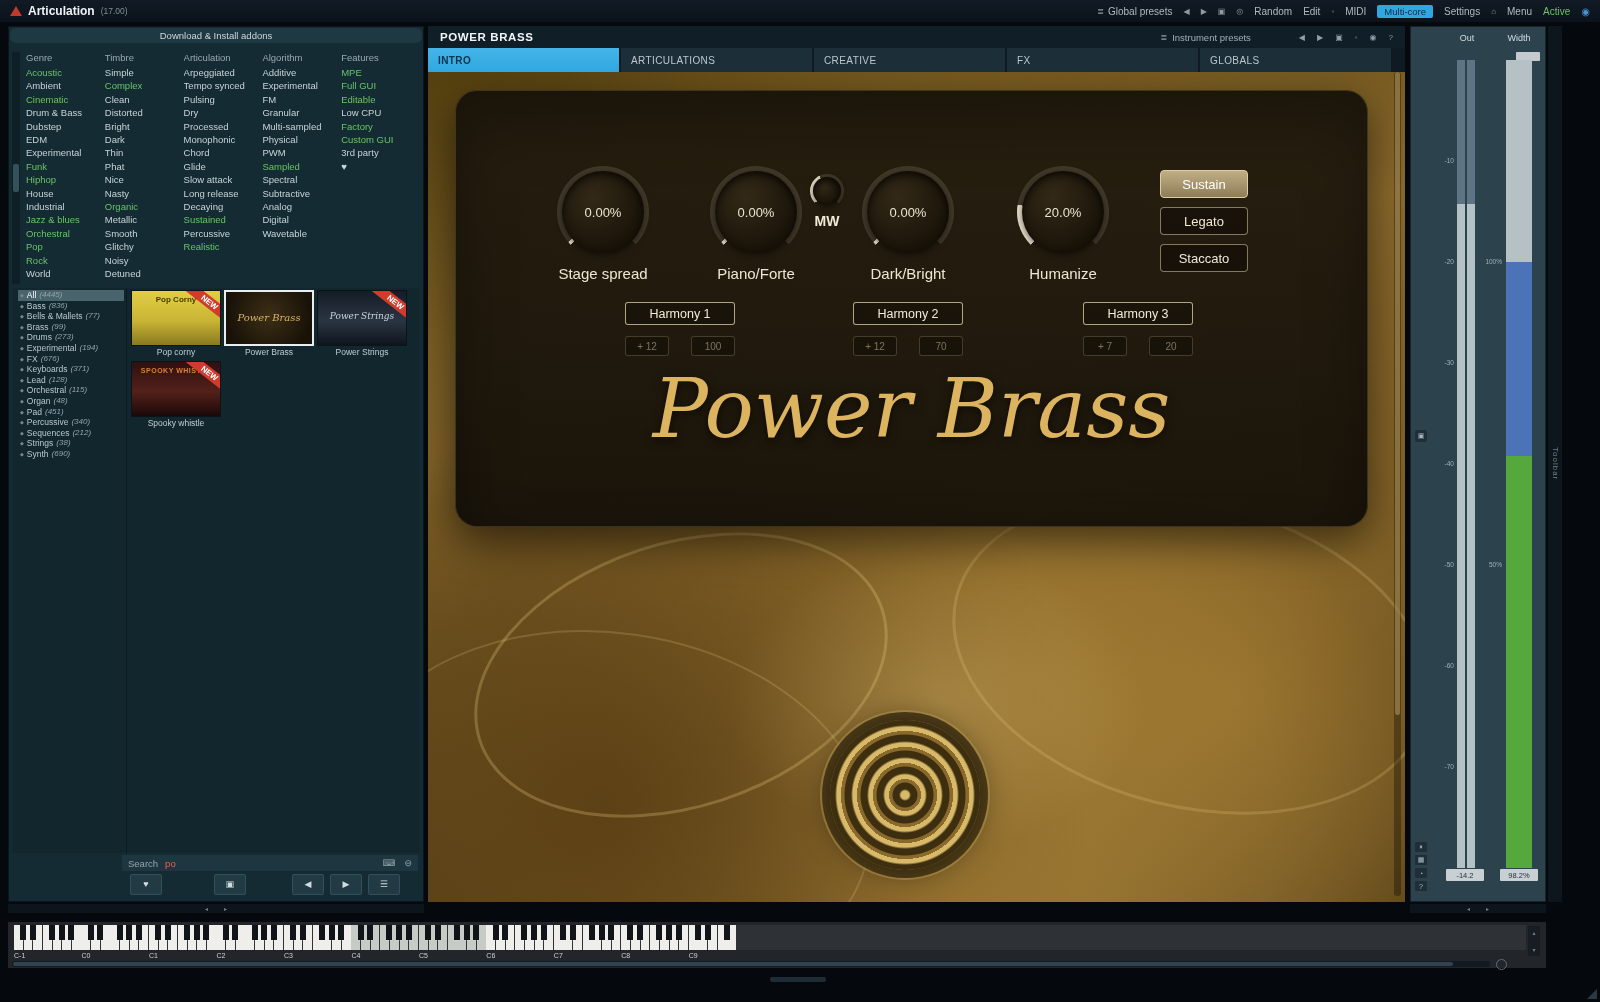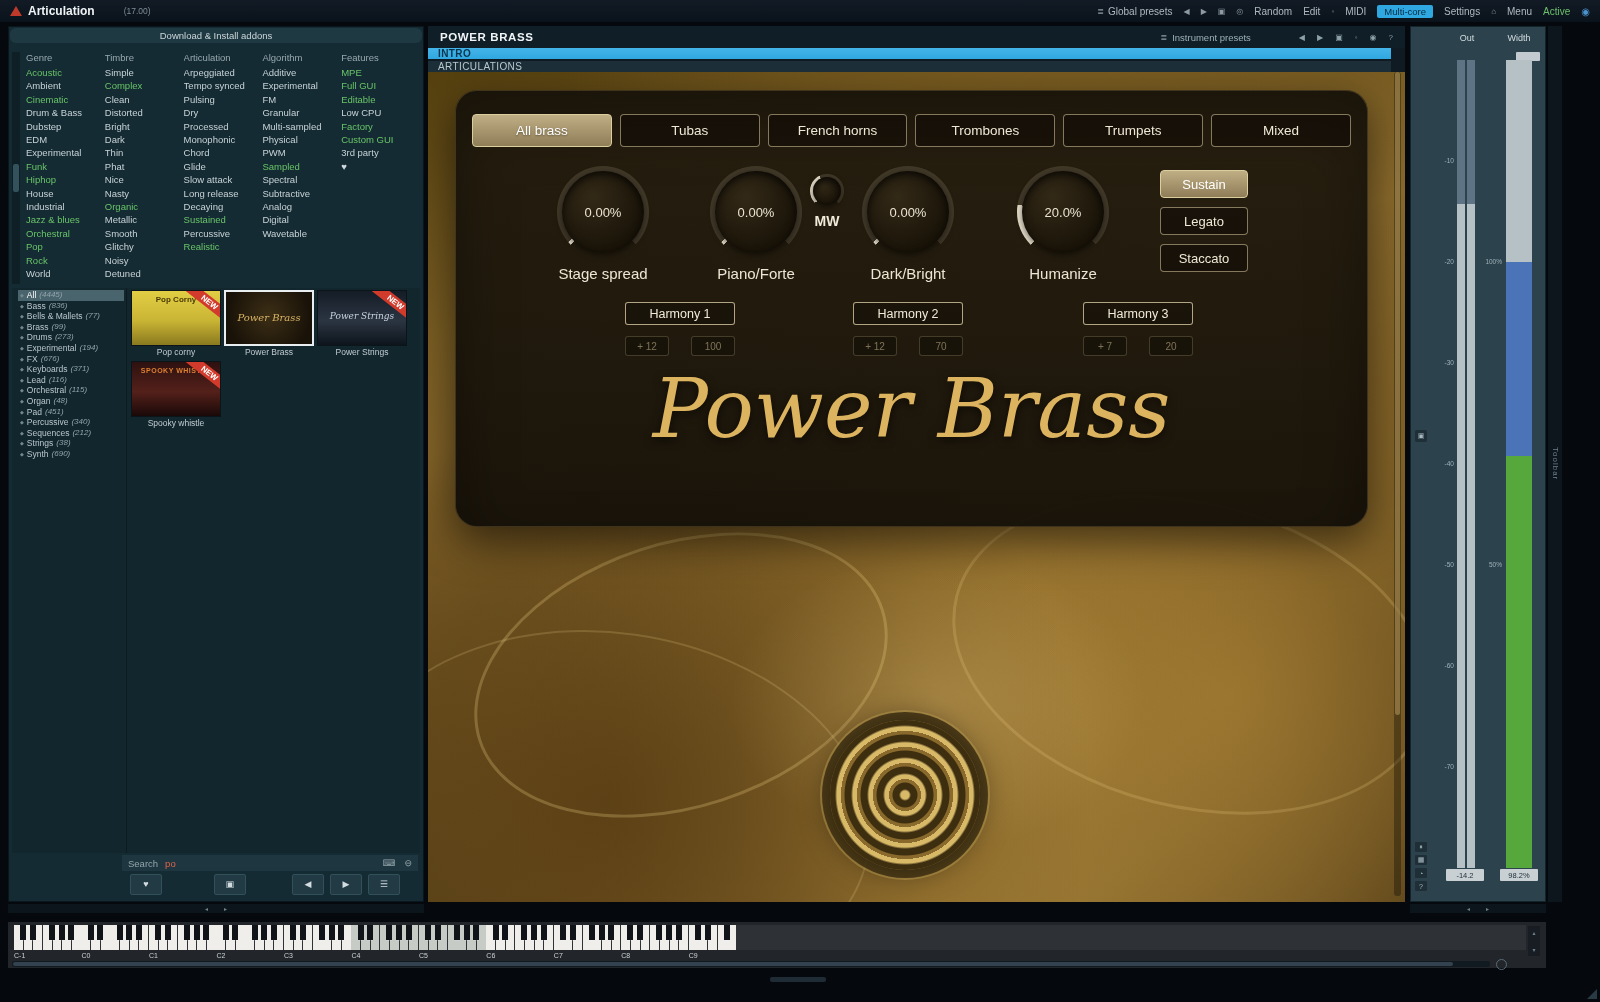--- a/index.html
+++ b/index.html
@@ -3,21 +3,21 @@
 <meta charset="utf-8">
 <style>
   html,body { margin:0; padding:0; }
   body { width:1600px; height:1002px; background:#05090e; font-family:"Liberation Sans",sans-serif; overflow:hidden; position:relative; color:#c8d2d6; }
   .app { position:absolute; inset:0; }
 
   
   .topbar { position:absolute; left:0; top:0; width:1600px; height:22px; background:linear-gradient(#121b25,#0a121b); display:flex; align-items:center; padding:0 10px; box-sizing:border-box; gap:6px; }
   .logo { width:0; height:0; border-left:6px solid transparent; border-right:6px solid transparent; border-bottom:10px solid #c0392b; display:inline-block; }
   .title { font-size:12px; font-weight:bold; color:#eef3f5; }
-  .version { font-size:8.5px; color:#7e8d95;margin-left:23px; }
+  .version { font-size:8.5px; color:#7e8d95; }
   .topbar-right { margin-left:auto; display:flex; align-items:center; gap:11px; font-size:10px; color:#aeb9bf; }
   .tb-item { cursor:pointer; white-space:nowrap; display:flex; align-items:center; gap:4px; }
   .tb-icon { font-size:8px; color:#8d9aa2; cursor:pointer; }
   .multicore { background:var(--accent-blue); color:#062c42; padding:1px 7px; border-radius:2px; font-size:9.5px; }
   .active-label { color:var(--active-green); }
   .globe { color:#4a93cf; font-size:10px; }
 
   
   .browser { position:absolute; left:8px; top:26px; width:416px; height:876px; background:#152b33; box-shadow:inset 0 0 0 1px #0b161c; }
   .download-btn { position:absolute; left:2px; top:2px; right:2px; height:15px; background:#1f3942; color:#ccd6da; font-size:9.5px; display:flex; align-items:center; justify-content:center; cursor:pointer;border-radius:6px; }
@@ -64,21 +64,21 @@
   .left-ms { left:8px; top:904px; width:416px; }
   .right-ms { left:1410px; top:904px; width:136px; }
 
   
   .main { position:absolute; left:428px; top:26px; width:977px; height:876px; background:#0d1720; }
   .main-header { position:absolute; left:0; top:0; right:0; height:22px; background:#101e27; display:flex; align-items:center; padding:0 12px; box-sizing:border-box; }
   .main-title { font-size:11.5px; font-weight:bold; letter-spacing:0.6px; color:#f0f4f6; }
   .main-header-right { margin-left:auto; display:flex; align-items:center; gap:12px; font-size:9.5px; color:#9db0b8; }
   .mh-presets { display:flex; gap:5px; align-items:center; cursor:pointer; margin-right:36px; }
   .mh-icon { font-size:8px; color:#8d9fa8; cursor:pointer; }
-  .tabs { position:absolute; left:0; top:22px; right:0; height:24px; background:#0f1a22; display:flex; gap:2px; padding-right:14px; box-sizing:border-box;flex-direction:column; }
+  .tabs { position:absolute; left:0; top:22px; right:0; height:24px; background:#0f1a22; display:flex; gap:2px; padding-right:14px; box-sizing:border-box; }
   .tab { flex:1; background:#1c2e38; color:#bac8ce; font-size:10px; letter-spacing:0.4px; display:flex; align-items:center; padding-left:10px; cursor:pointer; }
   .tab.active { background:linear-gradient(180deg,#45b5e9,var(--accent-blue)); color:#07344d; font-weight:bold; }
   .content { position:absolute; left:0; top:46px; right:0; bottom:0; overflow:hidden; background:
     radial-gradient(circle at 18% 88%, rgba(90,62,20,0.9), rgba(90,62,20,0) 45%),
     radial-gradient(circle at 50% 105%, rgba(186,146,64,0.85), rgba(186,146,64,0) 55%),
     radial-gradient(circle at 82% 75%, rgba(160,120,48,0.8), rgba(160,120,48,0) 50%),
     radial-gradient(circle at 55% 35%, rgba(140,105,40,0.9), rgba(140,105,40,0) 65%),
     linear-gradient(165deg,#55400f 0%,#8a6a2c 35%,#6b5220 60%,#33250c 100%); }
   .deco { position:absolute; border-radius:50%; }
   .speaker { left:402px; top:648px; width:150px; height:150px; background:repeating-radial-gradient(circle at 50% 50%, #d8b968 0 4px, #3d2e10 6px 12px, #8a6a2c 13px 16px); box-shadow:0 0 30px rgba(0,0,0,0.55), 0 0 0 8px rgba(60,45,15,0.8), 0 0 0 10px rgba(210,175,90,0.5); }
@@ -308,21 +308,21 @@
             <span class="tree-count">(676)</span>
           </div>
           <div class="tree-item">
             <span class="tree-marker">◆</span>
             <span class="tree-label">Keyboards</span>
             <span class="tree-count">(371)</span>
           </div>
           <div class="tree-item">
             <span class="tree-marker">◆</span>
             <span class="tree-label">Lead</span>
-            <span class="tree-count">(116)</span>
+            <span class="tree-count">(128)</span>
           </div>
           <div class="tree-item">
             <span class="tree-marker">◆</span>
             <span class="tree-label">Orchestral</span>
             <span class="tree-count">(115)</span>
           </div>
           <div class="tree-item">
             <span class="tree-marker">◆</span>
             <span class="tree-label">Organ</span>
             <span class="tree-count">(48)</span>
@@ -427,28 +427,20 @@
         <div class="tab">FX</div>
         <div class="tab">GLOBALS</div>
       </div>
     <div class="content">
       <div class="deco glow"></div>
       <div class="deco swirl1"></div>
       <div class="deco swirl2"></div>
       <div class="deco swirl3"></div>
       <div class="deco speaker"></div>
       <div class="hero">
-        <div class="instruments" id="instruments">
-            <div class="inst-btn sel">All brass</div>
-            <div class="inst-btn">Tubas</div>
-            <div class="inst-btn">French horns</div>
-            <div class="inst-btn">Trombones</div>
-            <div class="inst-btn">Trumpets</div>
-            <div class="inst-btn">Mixed</div>
-          </div>
         <div id="knobs">
             <div class="knob-wrap" style="left: 102px; top: 76px;">
               <div class="knob" style="--fill: 4.050000000000001deg;">
                 <span class="knob-val">0.00%</span>
               </div>
               <div class="knob-label">Stage spread</div>
             </div>
             <div class="knob-wrap" style="left: 255px; top: 76px;">
               <div class="knob" style="--fill: 4.050000000000001deg;">
                 <span class="knob-val">0.00%</span>

